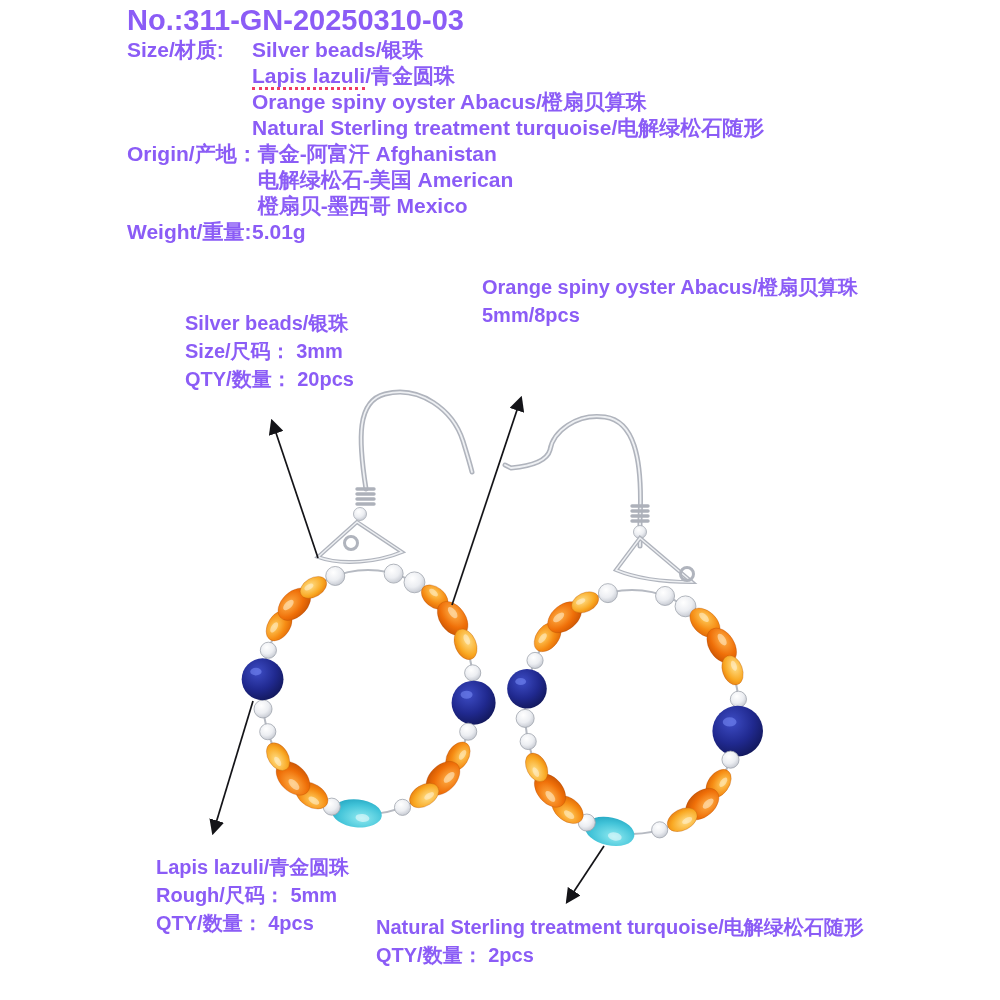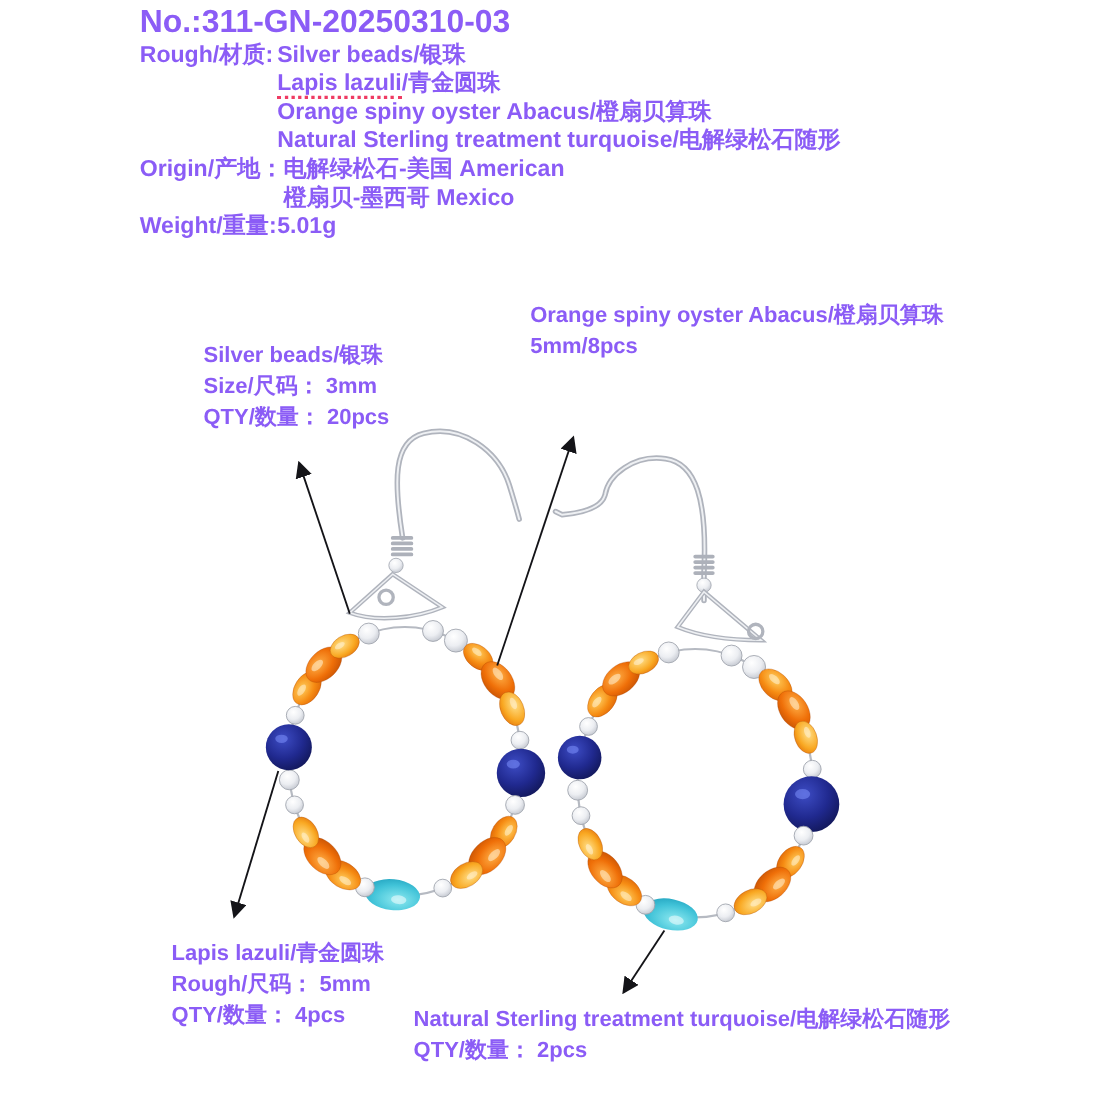--- a/index.html
+++ b/index.html
@@ -172,31 +172,32 @@
         <line x1="452" y1="605" x2="521" y2="398" stroke="#141418" stroke-width="1.7" marker-end="url(#arrowhead)"></line>
         <line x1="253" y1="701" x2="213" y2="833" stroke="#141418" stroke-width="1.7" marker-end="url(#arrowhead)"></line>
         <line x1="604" y1="846" x2="567" y2="902" stroke="#141418" stroke-width="1.7" marker-end="url(#arrowhead)"></line>
       </g>
   </svg>
 
   <div class="title">No.:311-GN-20250310-03</div>
 
   <div class="spec">
     <div class="row">
-      <div class="lbl">Rough/材质:</div>
+      <div class="lbl">Size/材质:</div>
       <div class="vals">
         <div>Silver beads/银珠</div>
         <div><span class="u-spell">Lapis lazuli</span><span>/青金圆珠</span></div>
         <div>Orange spiny oyster Abacus/橙扇贝算珠</div>
         <div>Natural Sterling treatment turquoise/电解绿松石随形</div>
       </div>
     </div>
     <div class="row">
       <div class="lbl">Origin/产地：</div>
       <div class="vals">
+        <div>青金-阿富汗 Afghanistan</div>
         <div>电解绿松石-美国 American</div>
         <div>橙扇贝-墨西哥 Mexico</div>
       </div>
     </div>
     <div class="row">
       <div class="lbl">Weight/重量:</div>
       <div class="vals">
           <div>5.01g</div>
         </div>
     </div>

